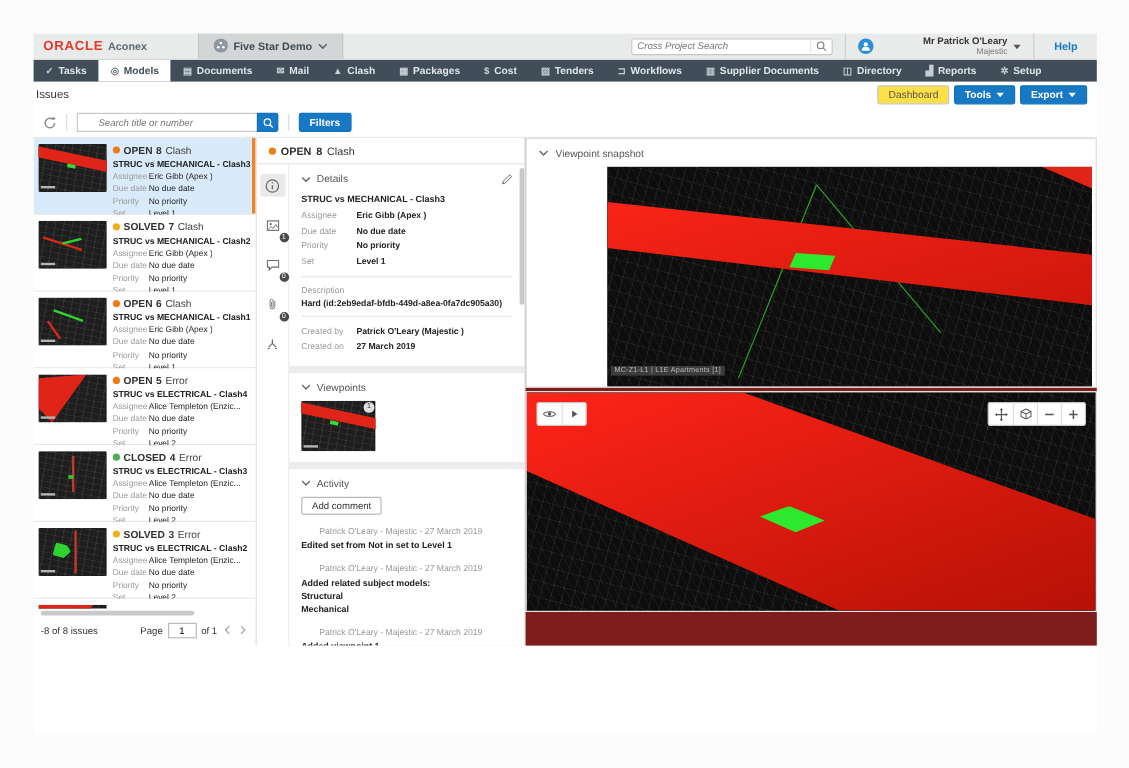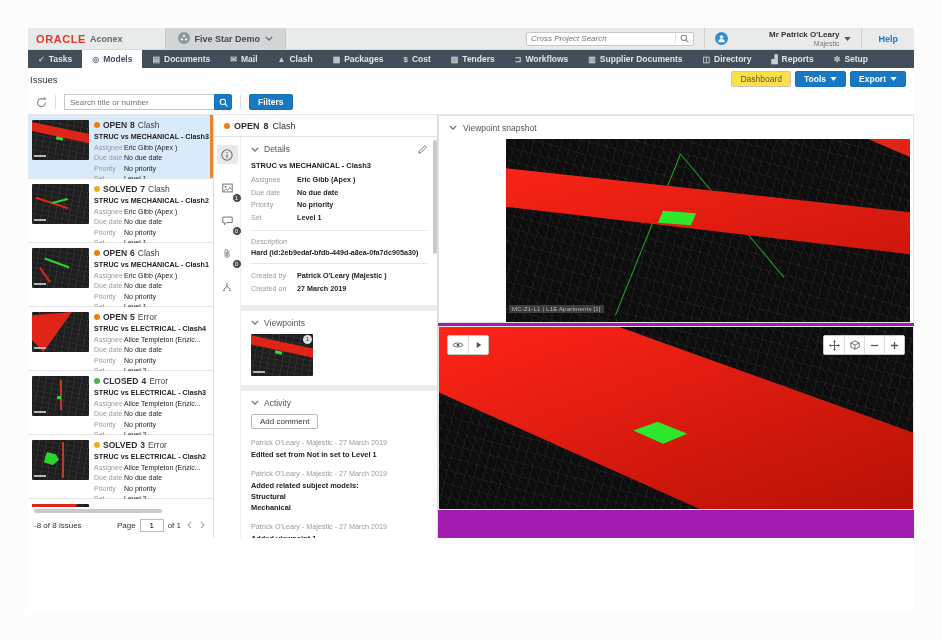--- a/index.html
+++ b/index.html
@@ -42,22 +42,22 @@
   .pbtns { margin-left:auto; display:flex; gap:4px; }
   .btn { display:inline-flex; align-items:center; gap:4px; height:16px; padding:0 8px; font-size:8.5px; font-weight:700;
          border-radius:2px; border:1px solid transparent; font-family:inherit; cursor:pointer; background:none; }
   .btn-light { background:#fde047; border-color:#c6c6c6; color:#555; font-weight:400; }
   .btn-blue { background:#1779c4; color:#fff; border-color:#1372ba; }
 
   .toolrow { height:24px; display:flex; align-items:center; padding:0 8px; gap:8px; }
   .tool-ic { color:#8a8a8a; display:flex; cursor:pointer; }
   .vdiv { width:1px; height:14px; background:#ddd; }
   .lsearch { display:flex; height:16px; }
-  .lsearch input { width:150px; border:1px solid #c9c9c9; border-right:0; font-size:8px; 
-                   padding:0 5px; outline:none; color:#555; font-family:inherit; }
+  .lsearch input { width:150px; border:1px solid #c9c9c9; border-right:0; font-size:8px; font-style:italic;
+                   padding:0 17px; outline:none; color:#555; font-family:inherit; }
   .sbtn { width:18px; background:#1779c4; color:#fff; display:flex; align-items:center; justify-content:center;
           border:1px solid #1372ba; border-radius:0 2px 2px 0; cursor:pointer; }
 
   
   .main { display:flex; height:424px; border-top:1px solid #e8e8e8; }
 
   
   .col-list { width:186px; border-right:1px solid #ddd; display:flex; flex-direction:column; }
   .ilist { height:392px; overflow:hidden; position:relative; }
   .iitem { height:64px; display:flex; gap:5px; padding:5px 4px 0 4px; border-bottom:1px solid #e6e6e6; position:relative; background:#fff; cursor:pointer; }
@@ -119,26 +119,26 @@
   .drow .val { color:#222; font-weight:700; }
   .dhr { border-top:1px solid #e7e7e7; margin:6px 0; }
   .desc-l { color:#9a9a9a; font-size:7.2px; margin-bottom:2px; }
   .desc-v { font-size:7.2px; font-weight:700; color:#222; word-break:break-all; }
   .vp-thumb { margin-top:6px; width:62px; height:42px; }
   .vbadge { position:absolute; top:1px; right:1px; width:9px; height:9px; border-radius:50%; background:rgba(240,240,240,.92);
             color:#333; font-size:6px; display:flex; align-items:center; justify-content:center; z-index:2; }
   .addc { margin-top:6px; background:#fff; border:1px solid #b9b9b9; border-radius:2px; font-size:8px; color:#333;
           padding:2px 8px; font-family:inherit; cursor:pointer; }
   .act { margin-top:9px; }
-  .act .meta { color:#999; font-size:7.2px; margin-bottom:2px; }
+  .act .meta { color:#999; font-size:7.2px; margin-bottom:2px;margin-left:15px; }
   .act .line { font-size:7.4px; font-weight:700; color:#222; line-height:1.5; }
   .vthumbbar { position:absolute; right:0; top:3px; width:4px; height:114px; background:#c9c9c9; border-radius:2px; cursor:pointer; }
 
   
-  .col-right { flex:1; min-width:0; display:flex; flex-direction:column; gap:3px; background:#a21caf; }
+  .col-right { flex:1; min-width:0; display:flex; flex-direction:column; gap:3px; background:#7f1d1d; }
   .rbox { border:1px solid #e2e2e2; background:#fff; }
   .rbox-h { height:23px; display:flex; align-items:center; gap:6px; padding:0 10px; font-size:8.5px; color:#555; }
   .chev { color:#666; display:flex; cursor:pointer; }
   .snap-body { height:183px; position:relative; }
   .render { background-color:#0d0d0d; overflow:hidden; position:relative;
     background-image:repeating-linear-gradient(105deg,rgba(255,255,255,.06) 0 1px,transparent 1px 9px),
                      repeating-linear-gradient(15deg,rgba(255,255,255,.05) 0 1px,transparent 1px 13px),
                      repeating-linear-gradient(60deg,rgba(255,255,255,.04) 0 1px,transparent 1px 6px); }
   .snap { position:absolute; right:3px; top:0; width:404px; height:183px; }
   .red-band-snap { position:absolute; inset:0; background:linear-gradient(165deg,#ff2619,#c01208);

